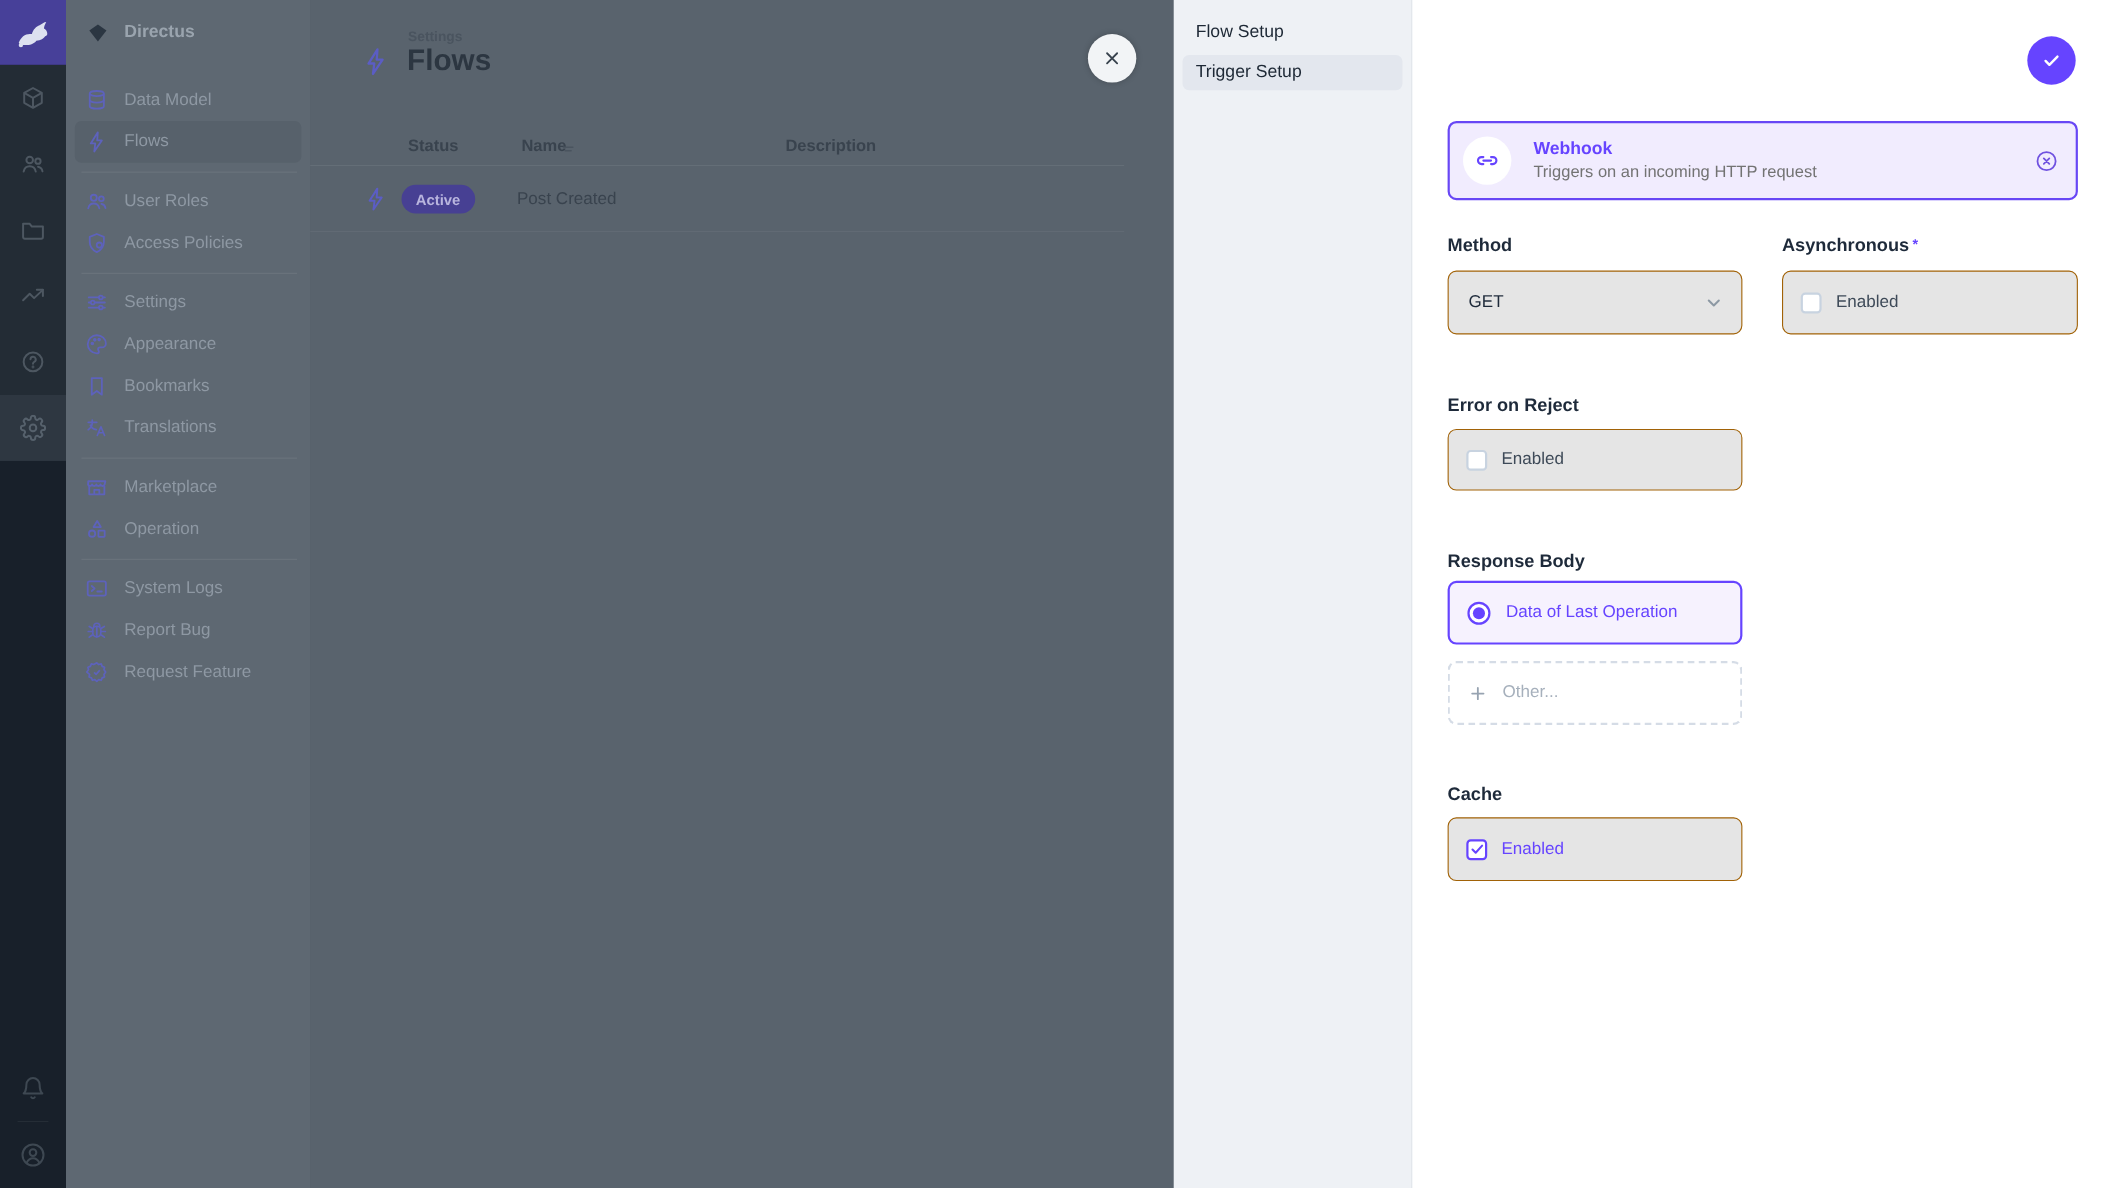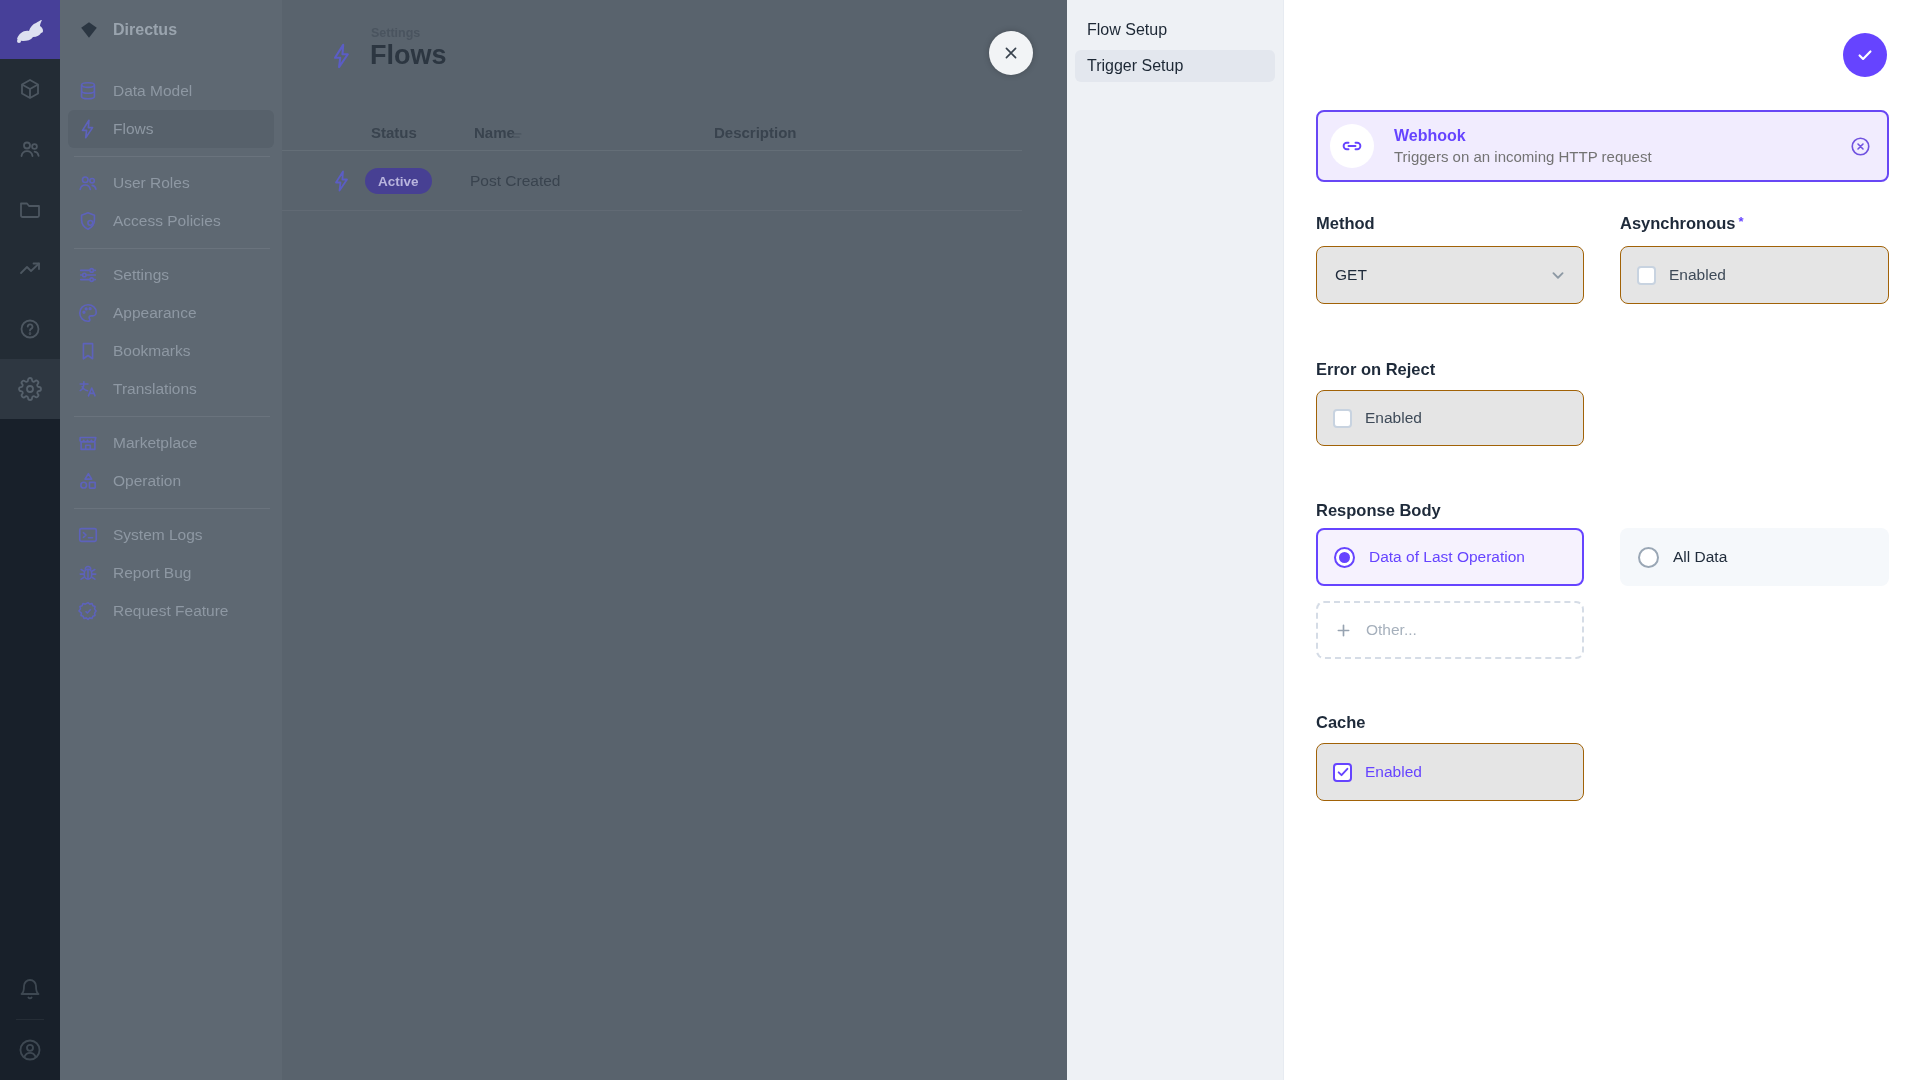--- a/index.html
+++ b/index.html
@@ -462,26 +462,20 @@
 
     <div class="f-label" style="top:501px">
       <span>Response Body</span>
     </div>
     <div class="radio-card" style="top:528px; left:32px; width:268px; height:58px" data-selected="true">
       <span class="radio">
           <span class="dot"></span>
         </span>
       <span class="radio-label">Data of Last Operation</span>
     </div>
-    <div class="radio-card" style="top:528px; left:336px; width:269px; height:58px" data-selected="false">
-      <span class="radio">
-          <span class="dot"></span>
-        </span>
-      <span class="radio-label">All Data</span>
-    </div>
     <div class="other-box" style="top:601px">
       <span class="ic">
         <svg width="19" height="19" viewBox="0 0 24 24" fill="none" stroke="currentColor" stroke-width="2.1" stroke-linecap="round">
             <path d="M12 5.5v13M5.5 12h13"></path>
           </svg>
       </span>
       <span class="other-text">Other...</span>
     </div>
 
     <div class="f-label" style="top:713px">

